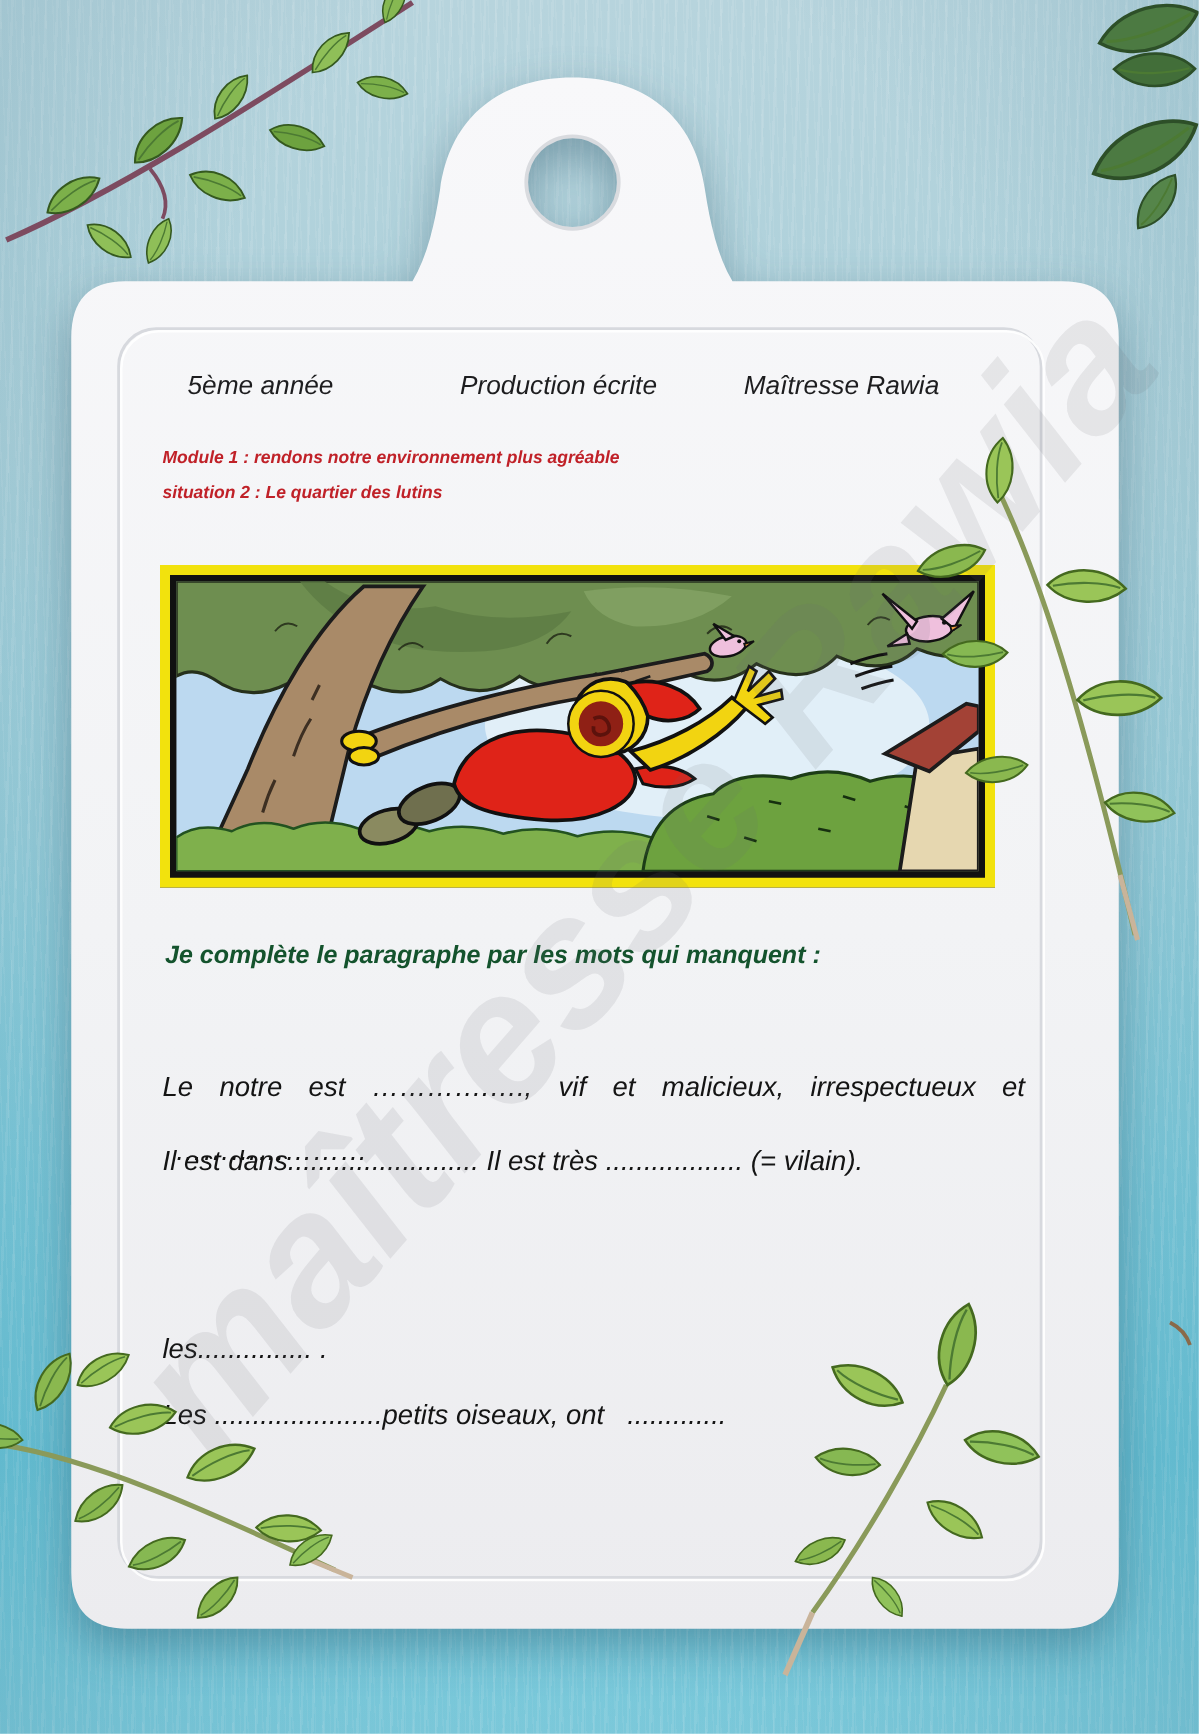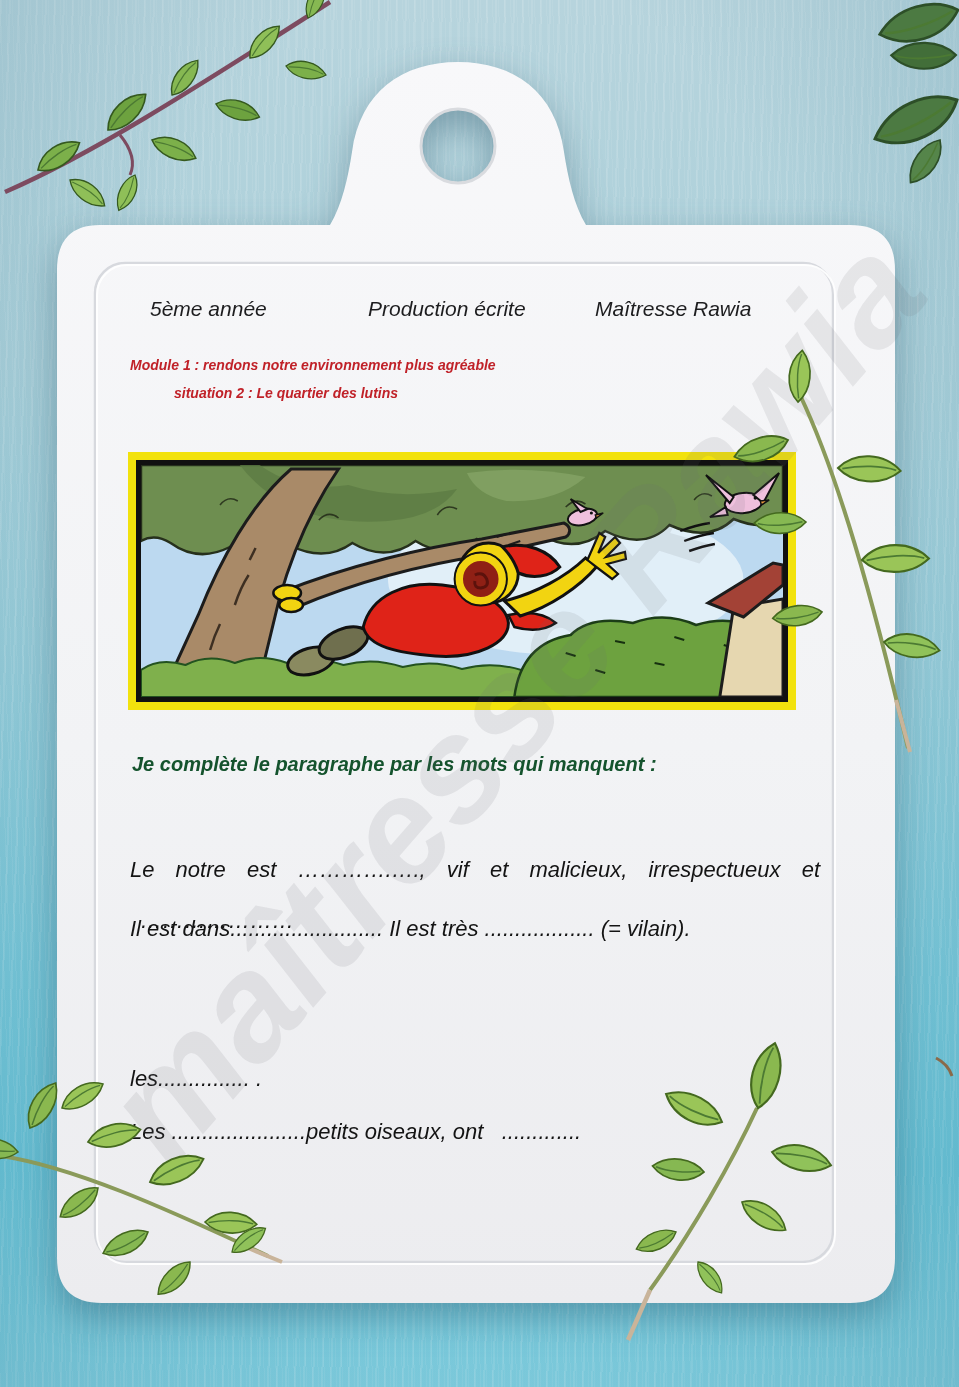--- a/index.html
+++ b/index.html
@@ -15,21 +15,21 @@
   .layer{position:absolute;left:0;top:0;width:959px;height:1387px;pointer-events:none;}
   #board-svg{z-index:1;filter:drop-shadow(0 14px 18px rgba(25,70,92,.38));}
   #content{z-index:3;border-radius:11px;}
   #content *{position:absolute;font-style:italic;}
   .hdr{font-size:21px;color:#1d1d1f;top:297px;}
   #grade{left:150px;}
   #subject{left:368px;}
   #teacher{left:595px;}
   .module{left:130px;font-size:14px;font-weight:700;color:#c02128;line-height:28px;white-space:nowrap;}
   #module1{top:351px;}
-  #module2{top:379px;margin-left:44px;}
+  #module2{top:379px;}
   #picture{left:128px;top:452px;width:668px;height:258px;box-sizing:border-box;
            border:8px solid #f2e20d;background:#111;}
   #picture .inner{position:static;display:block;width:100%;height:100%;box-sizing:border-box;border:5px solid #111;}
   #instruction{left:132px;top:753px;font-size:20px;font-weight:700;color:#14532d;white-space:nowrap;}
   #wordbank{left:128px;top:805px;font-size:21px;color:#7d3ea9;white-space:nowrap;}
   .par{left:130px;font-size:22px;color:#141414;white-space:nowrap;}
   .just{width:690px;white-space:normal;text-align:justify;text-align-last:justify;}
   #par1{top:857px;}
   #par2{top:908px;left:140px;}
   #par3{top:916px;}

